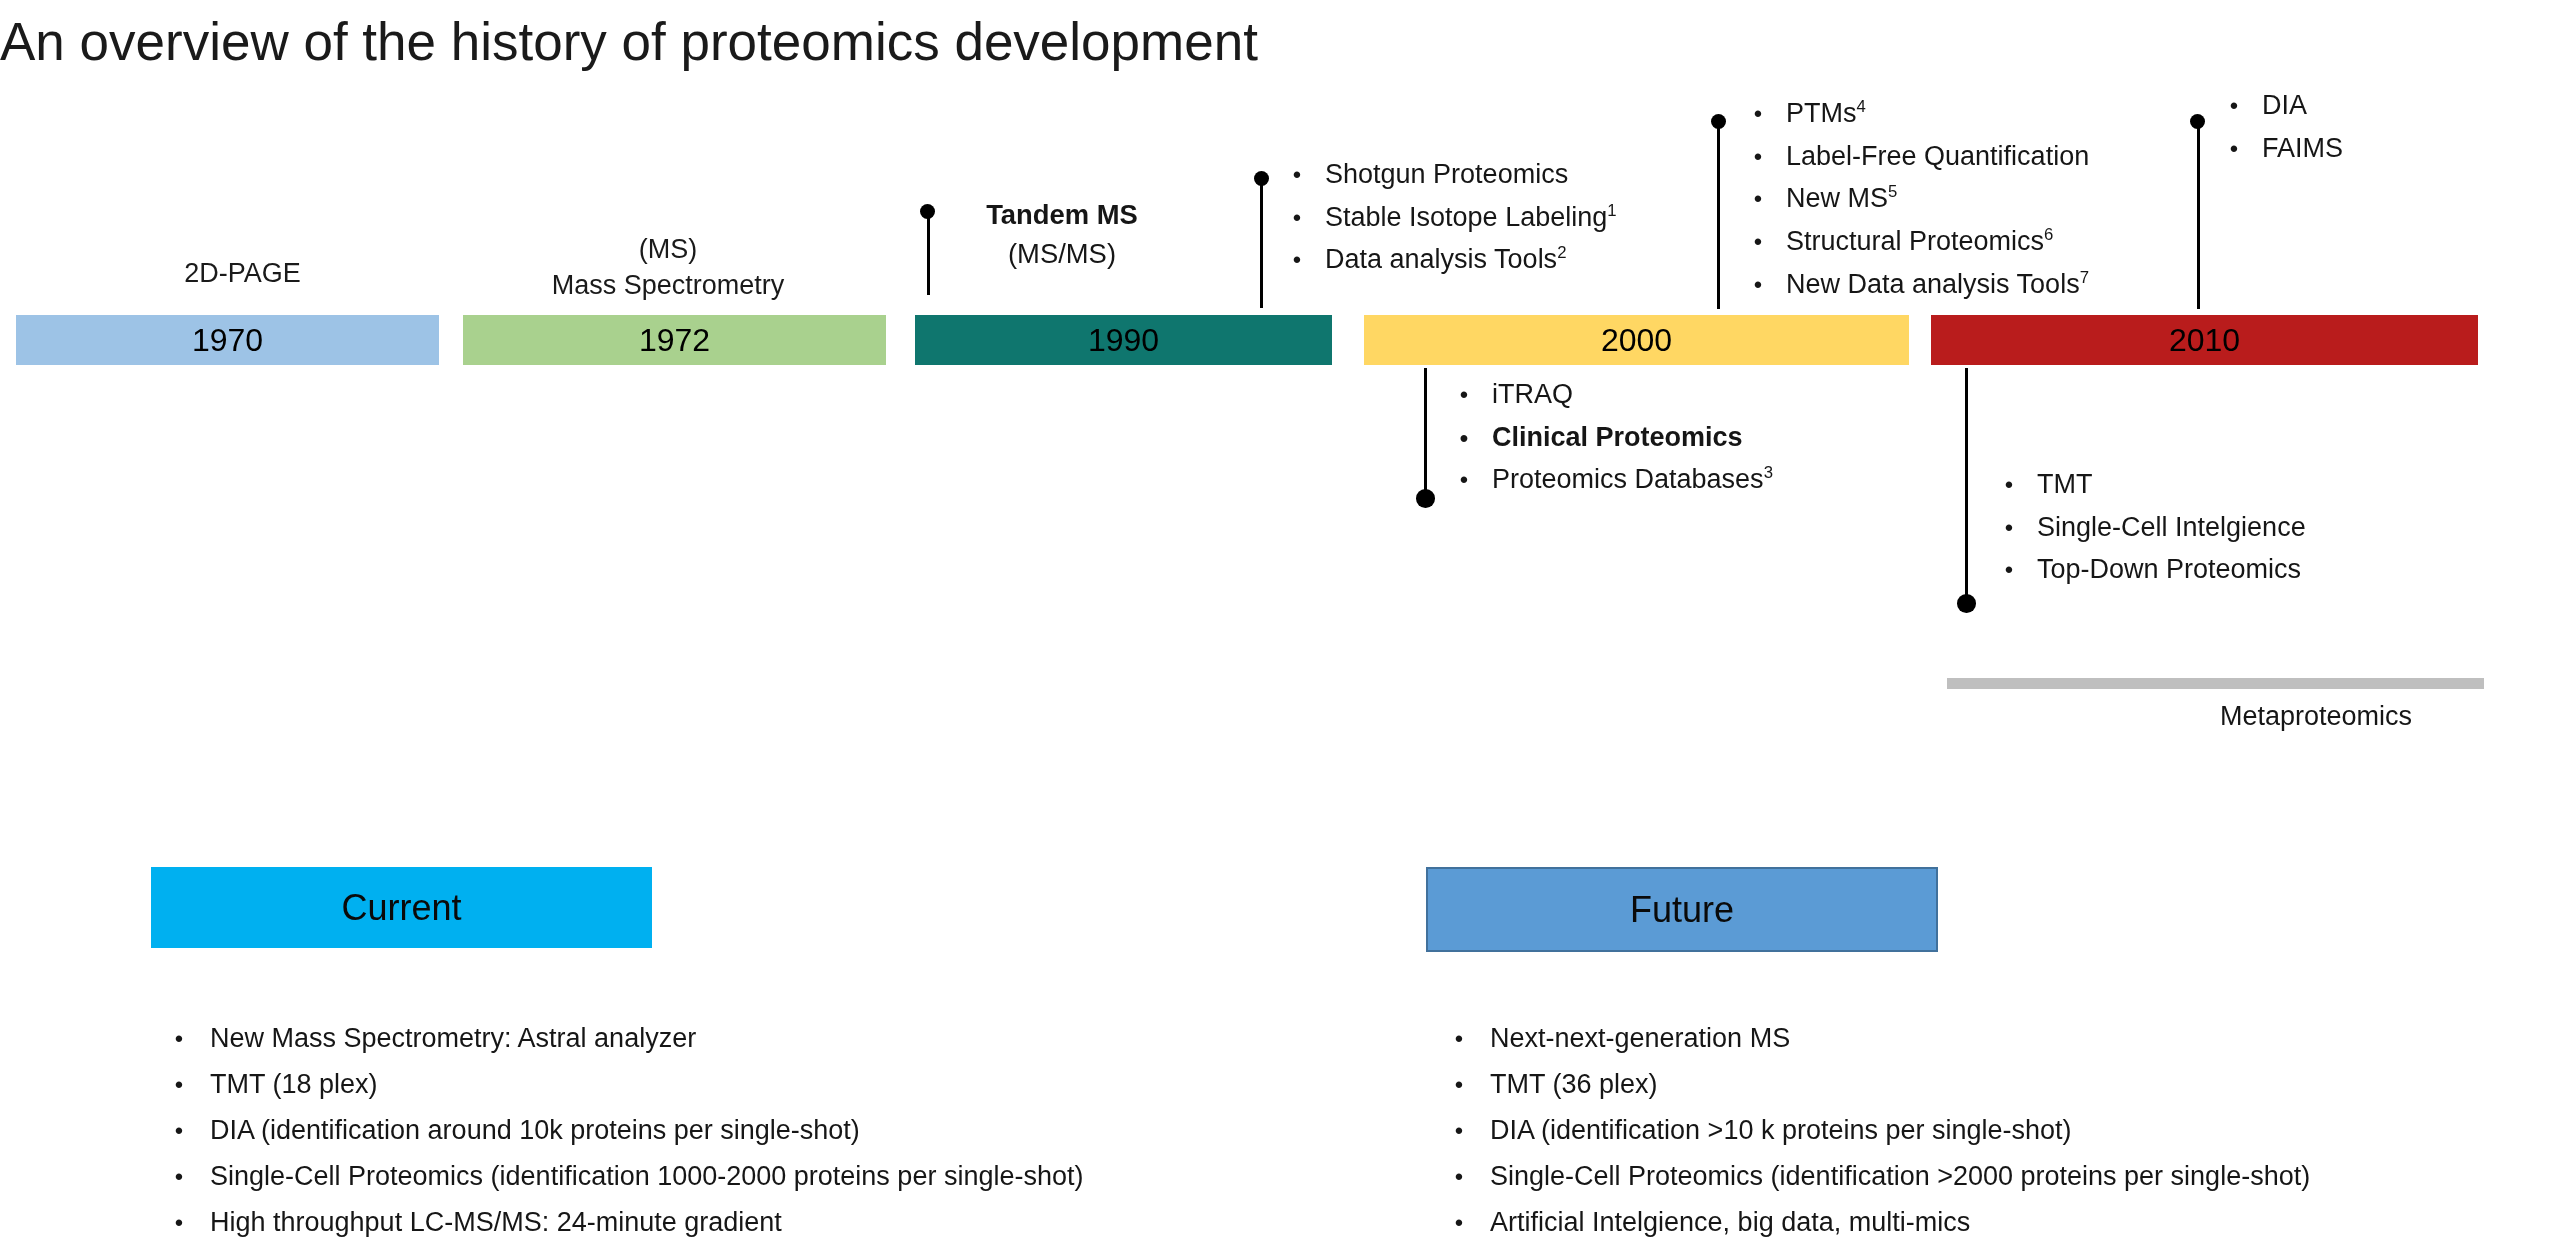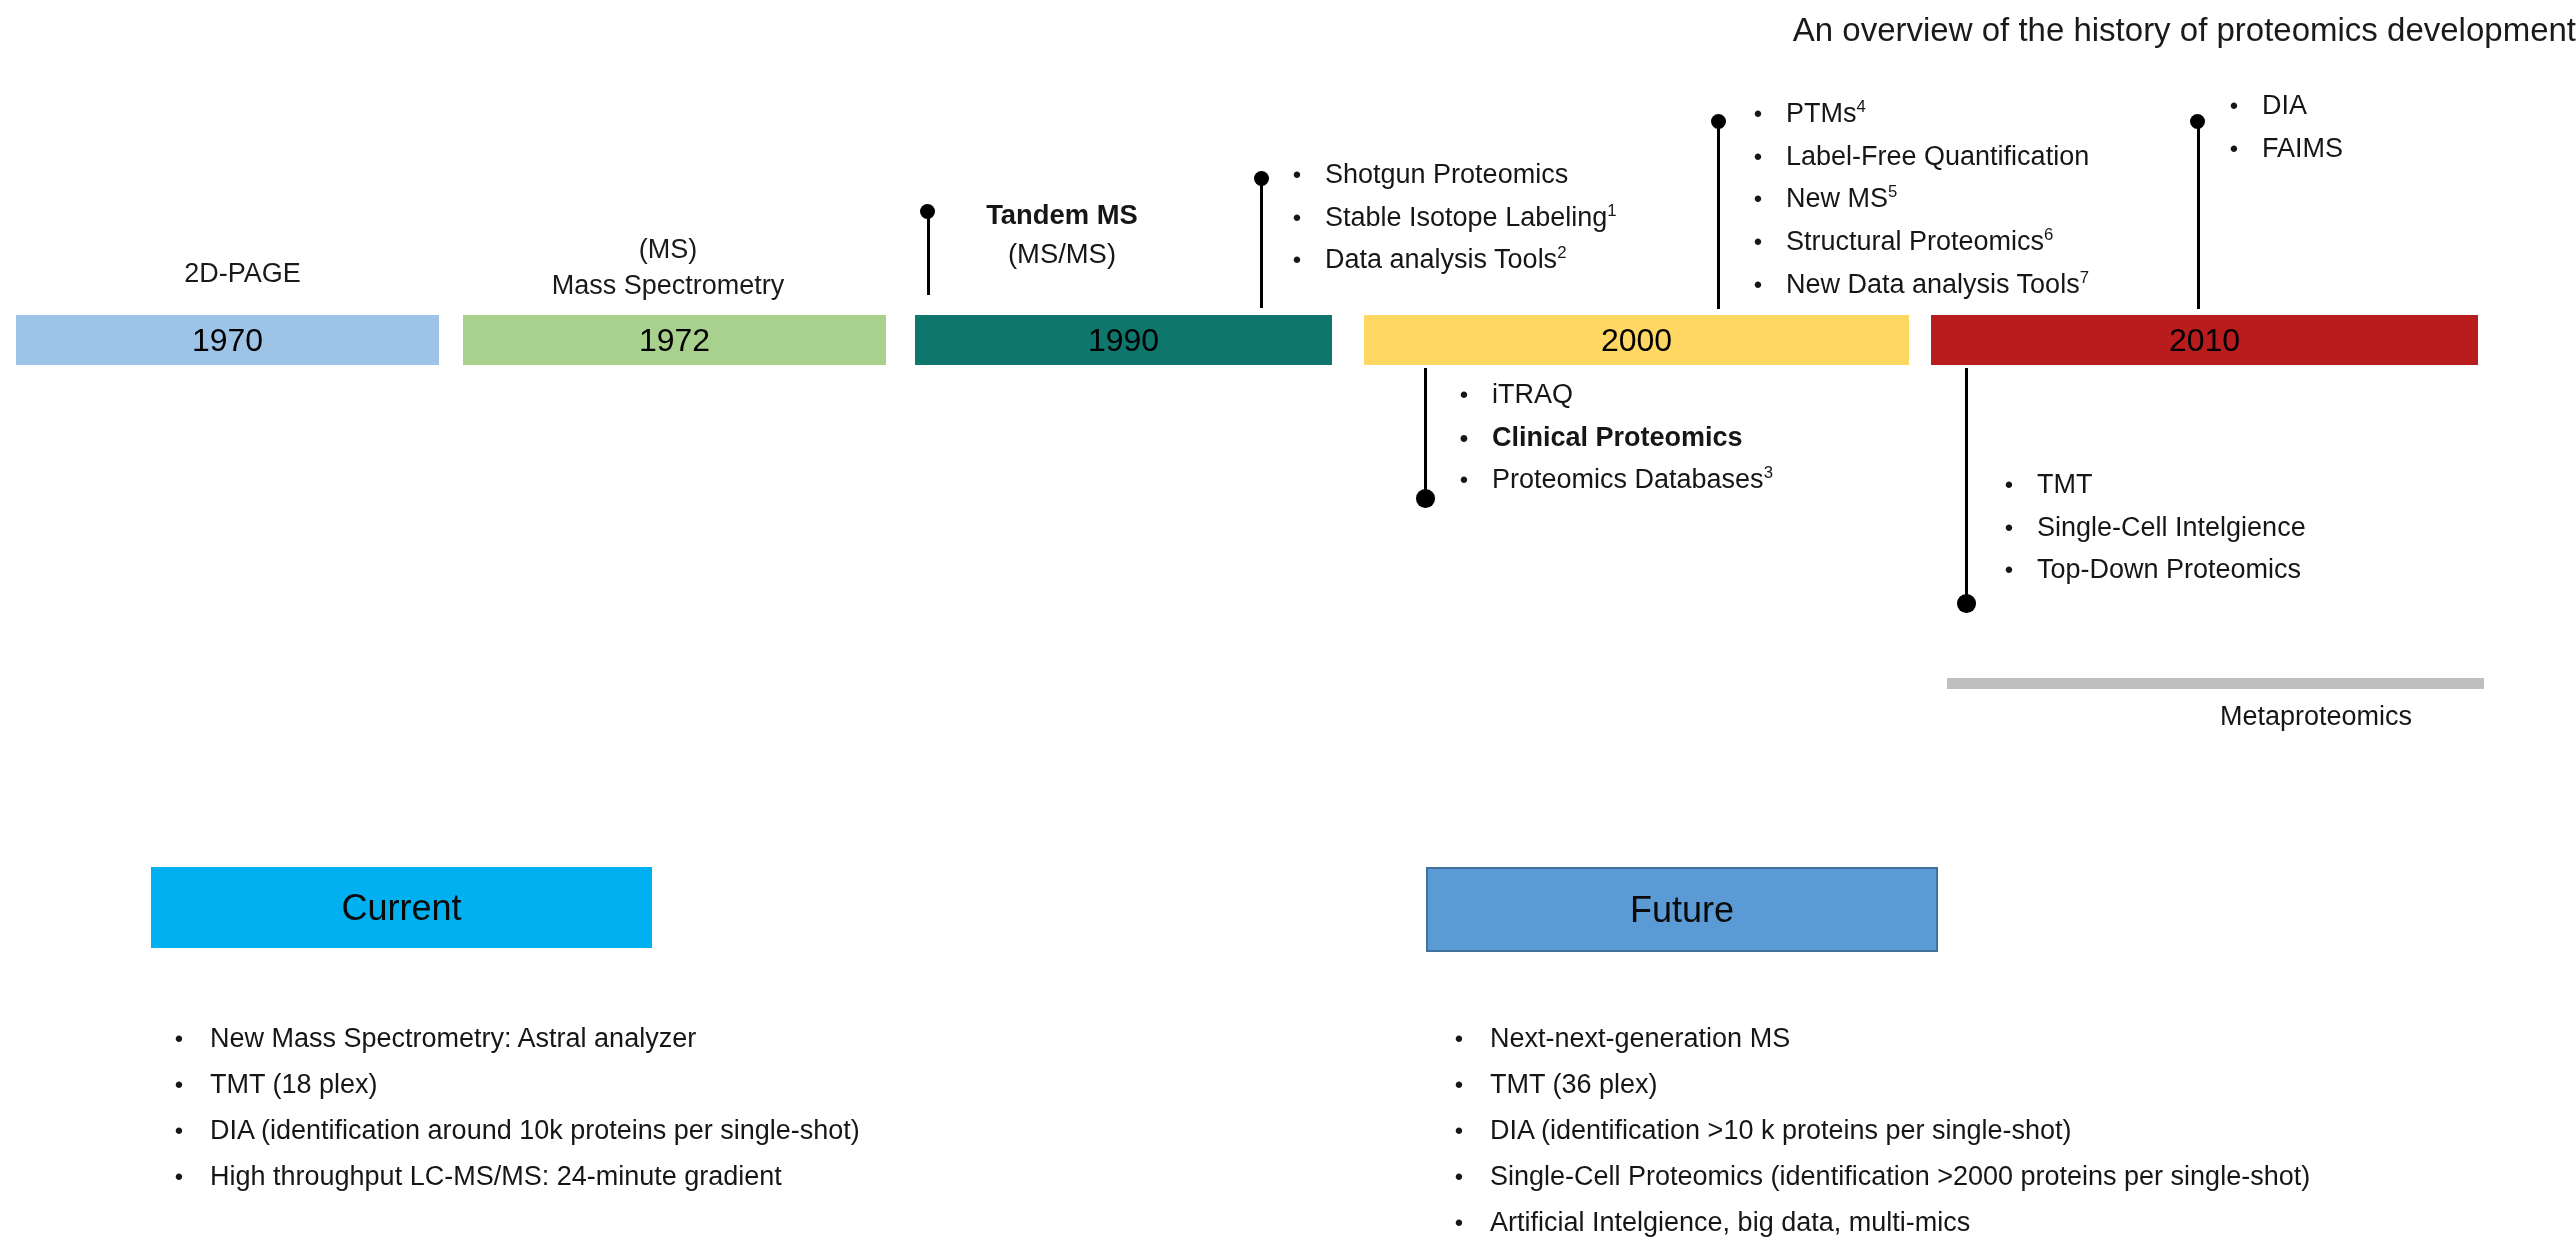--- a/index.html
+++ b/index.html
@@ -8,22 +8,22 @@
     width:2576px;
     height:1246px;
     background:#ffffff;
     font-family:"Liberation Sans", sans-serif;
     color:#111111;
     overflow:hidden;
   }
   .title{
     position:absolute;
     top:11.3px; left:0; width:2576px;
-    text-align:right;
-    font-size:33px;
+    text-align:left;
+    font-size:53px;
     color:#1a1a1a;
   }
   
   .bar{
     position:absolute;
     top:315px; height:50px;
     display:flex; align-items:center; justify-content:center;
   }
   .bar .year{
     font-size:32px;
@@ -193,20 +193,21 @@
   <div class="meta-bar" style="left: 1947px; top: 678px; width: 537px; background-color: rgb(191, 191, 191);"></div>
   <div class="meta-label" style="left:2008px;top:701px;width:404px;">Metaproteomics</div>
 
   <div class="section-box" style="left: 151px; top: 867px; width: 501px; background-color: rgb(0, 176, 240);">
     <span>Current</span>
   </div>
   <ul class="bottom-list" style="left:170px;top:1025px;">
     <li>New Mass Spectrometry: Astral analyzer</li>
     <li>TMT (18 plex)</li>
     <li>DIA (identification around 10k proteins per single-shot)</li>
+    <li>Single-Cell Proteomics (identification 1000-2000 proteins per single-shot)</li>
     <li>High throughput LC-MS/MS: 24-minute gradient</li>
   </ul>
 
   <div class="section-box bordered" style="left: 1426px; top: 867px; width: 508px; background-color: rgb(91, 155, 213);">
     <span>Future</span>
   </div>
   <ul class="bottom-list" style="left:1450px;top:1025px;">
     <li>Next-next-generation MS</li>
     <li>TMT (36 plex)</li>
     <li>DIA (identification &gt;10 k proteins per single-shot)</li>

